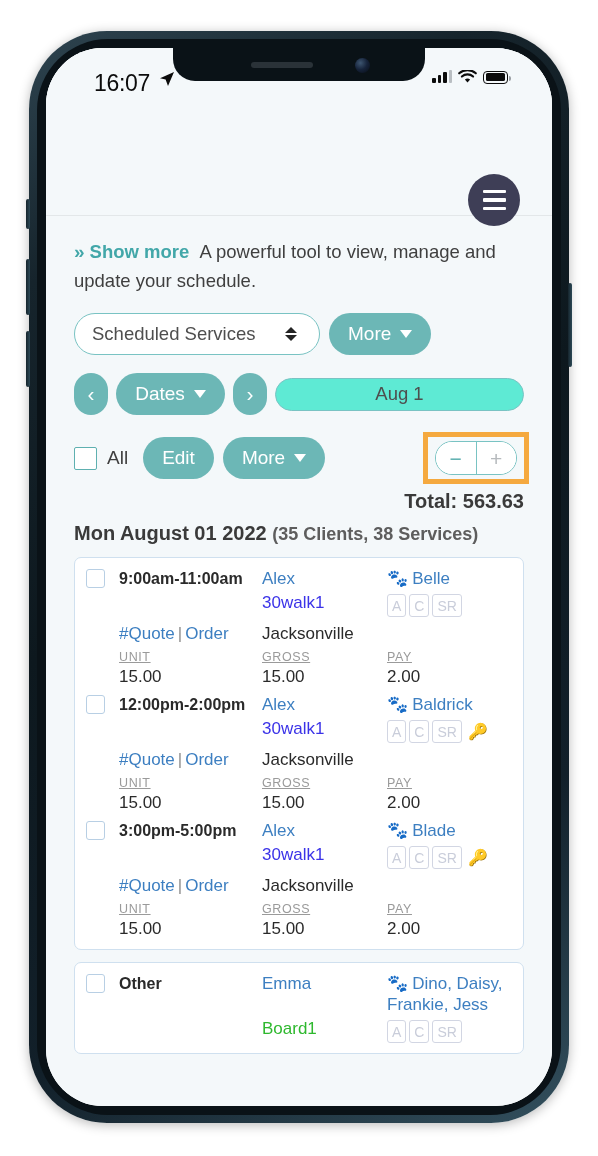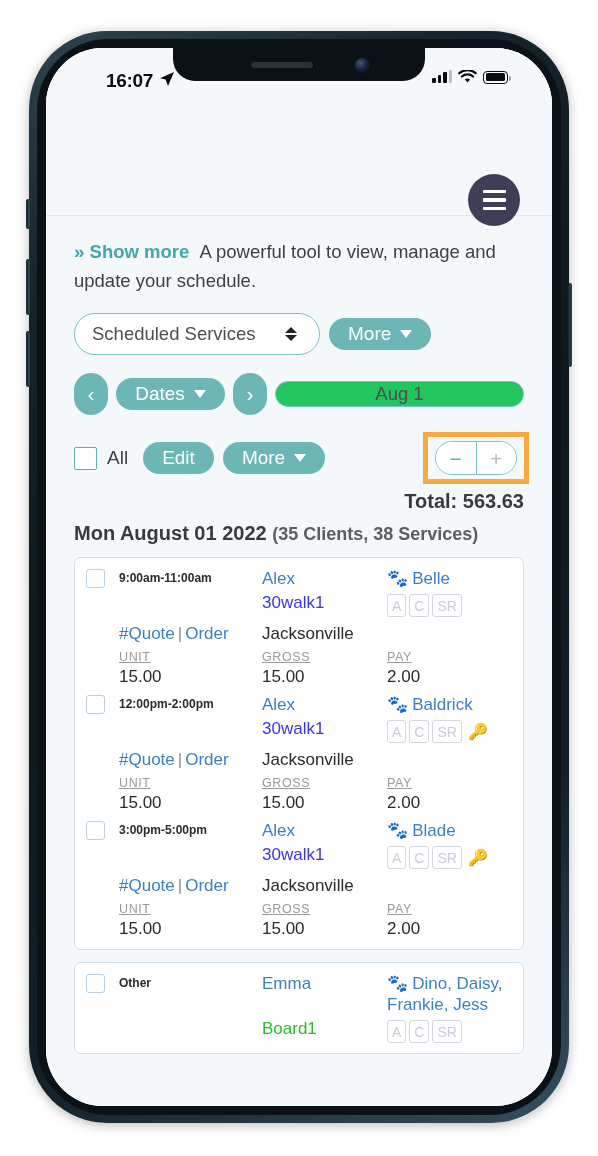--- a/index.html
+++ b/index.html
@@ -97,24 +97,24 @@
   }
 
   
   .statusbar {
     height: 62px;
     position: relative;
     background: #f4f8fa;
   }
   .sb-time {
     position: absolute;
-    left: 60px;
+    left: 48px;
     top: 22px;
-    font-size: 19px;
-    font-weight: bold;
+    font-size: 23px;
+    font-weight: normal;
     color: #0c0c0c;
     letter-spacing: -0.3px;
   }
   .sb-loc {
     position: absolute;
     left: 113px;
     top: 23px;
     width: 16px;
     height: 16px;
   }
@@ -239,21 +239,21 @@
     gap: 2px;
   }
   .tri-up { width: 0; height: 0; border-left: 6px solid transparent; border-right: 6px solid transparent; border-bottom: 6.5px solid #242424; }
   .tri-dn { width: 0; height: 0; border-left: 6px solid transparent; border-right: 6px solid transparent; border-top: 6.5px solid #242424; }
 
   .btn-teal {
     background: #6cb7b6;
     color: #ffffff;
     border: none;
     border-radius: 21px;
-    height: 32px;
+    height: 42px;
     padding: 0 19px;
     font-size: 19px;
     font-family: "Liberation Sans", sans-serif;
     display: inline-flex;
     align-items: center;
     gap: 9px;
     cursor: pointer;
   }
   .caret-dn {
     width: 0; height: 0;
@@ -278,25 +278,25 @@
     color: #ffffff;
     font-size: 21px;
     display: inline-flex;
     align-items: center;
     justify-content: center;
     cursor: pointer;
     font-family: "Liberation Sans", sans-serif;
   }
   .date-field {
     flex: 1;
-    height: 26px;
+    height: 33px;
     box-sizing: border-box;
     border: 1.6px solid #79c3c3;
     border-radius: 21px;
-    background: #22c55e;
+    background: #5eead4;
     color: #4e4e4e;
     font-size: 18.5px;
     text-align: center;
     font-family: "Liberation Sans", sans-serif;
     outline: none;
   }
 
   
   .action-row {
     margin-top: 17px;
@@ -380,21 +380,21 @@
   .svc + .svc { margin-top: 4px; }
 
   .grid {
     display: grid;
     grid-template-columns: 33px 143px 125px 1fr;
     align-items: start;
   }
   .g-line2 { display: grid; grid-template-columns: 33px 143px 125px 1fr; align-items: start; margin-top: 3px; }
   .g-line3 { display: grid; grid-template-columns: 33px 143px 125px 1fr; align-items: start; margin-top: 6px; }
 
-  .time { font-size: 12px; font-weight: bold; color: #2a2a2a; line-height: 21px; }
+  .time { font-size: 16px; font-weight: bold; color: #2a2a2a; line-height: 21px; }
   .staff { font-size: 17px; color: #3d7fc1; line-height: 21px; }
   .svccode { font-size: 17px; font-weight: normal; color: #3b33e8; line-height: 22px; }
   .pets { font-size: 17px; color: #3d7fc1; line-height: 21px; }
   .paw { margin-right: 4px; }
   .city { font-size: 17px; color: #2a2a2a; line-height: 21px; }
   .links { font-size: 17px; line-height: 21px; }
   .links a { color: #3d7fc1; text-decoration: none; cursor: pointer; }
   .links .pipe { color: #8d8d8d; margin: 0 3px; }
 
   .badges { display: flex; align-items: center; gap: 3px; margin-top: 2px; }

